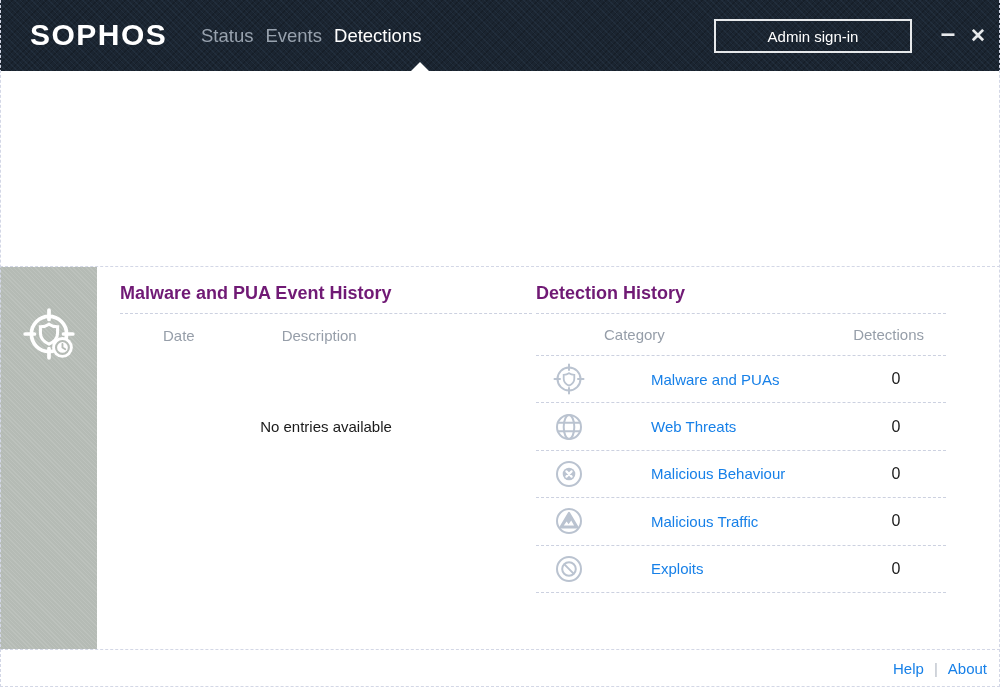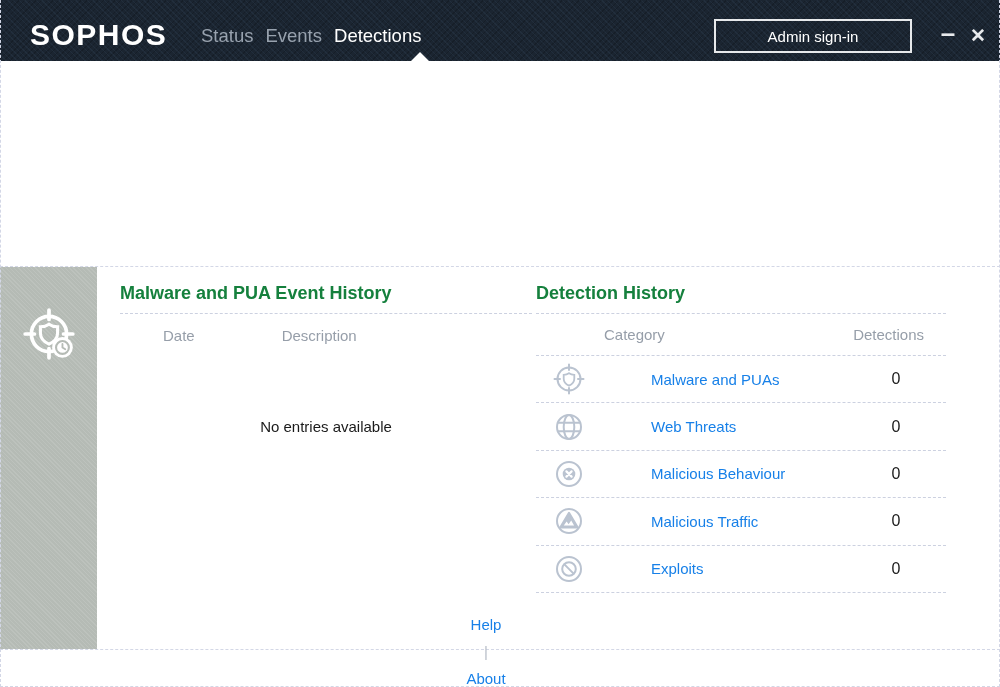--- a/index.html
+++ b/index.html
@@ -2,21 +2,21 @@
 <html><head>
 <meta charset="utf-8">
 <style>
   * { margin:0; padding:0; box-sizing:border-box; }
   html,body { background:#e8e8e8; }
   body { font-family:"Liberation Sans", sans-serif; }
   #app { position:relative; width:1000px; height:687px; background:#ffffff; overflow:hidden; }
   .frame { position:absolute; inset:0; border-left:1px dashed #d3d7e6; border-right:1px dashed #d3d7e6; border-bottom:1px dashed #d3d7e6; pointer-events:none; z-index:50; }
 
   
-  .navbar { position:absolute; top:0; left:0; width:100%; height:61px;
+  .navbar { position:absolute; top:0; left:0; width:100%; height:71px;
     background-color:#1b2531;
     background-image:
       repeating-linear-gradient(45deg, rgba(110,150,190,0.08) 0 1px, transparent 1px 4px),
       repeating-linear-gradient(-45deg, rgba(0,0,0,0.18) 0 1px, transparent 1px 4px);
   }
   .logo { position:absolute; left:30px; top:18px; font-size:30px; font-weight:bold; color:#ffffff; letter-spacing:1.5px; }
   .nav-items { position:absolute; left:201px; top:0; height:71px; display:flex; align-items:center; gap:12px; }
   .nav-item { font-size:18.5px; color:#98a2ae; cursor:pointer; }
   .nav-item.active { color:#ffffff; }
   .nav-caret { position:absolute; left:411px; bottom:0; width:0; height:0;
@@ -41,36 +41,36 @@
 
   
   .panel2 { position:absolute; top:266px; left:0; width:100%; height:384px; background:#fff;
     border-top:1px dashed #d3d7e6; border-bottom:1px dashed #d3d7e6; }
   .sidebar-gray { position:absolute; left:0; top:0; width:97px; height:100%; background:#b5bbb5;
     background-image:repeating-linear-gradient(45deg, rgba(255,255,255,0.10) 0 1px, transparent 1px 3px);
     display:flex; justify-content:center; }
   .sidebar-gray svg { margin-top:38px; }
   .col-left  { position:absolute; left:120px; top:0; width:412px; height:100%; }
   .col-right { position:absolute; left:536px; top:0; width:410px; height:100%; }
-  .section-title { height:47px; padding-top:16px; font-size:18px; font-weight:bold; color:#15803d; border-bottom:1px dashed #ccd1e0; }
+  .section-title { height:47px; padding-top:16px; font-size:18px; font-weight:bold; color:#701a75; border-bottom:1px dashed #ccd1e0; }
   .head-row { display:flex; align-items:center; height:42px; color:#969ea9; font-size:15px; }
   .col-right .head-row { border-bottom:1px dashed #ccd1e0;align-items:center; }
   .head-date { margin-left:43px; }
   .head-desc { margin-left:87px; }
   .head-category { margin-left:68px; }
   .head-detections { margin-left:auto; margin-right:22px; }
   .empty-msg { margin-top:62px; text-align:center; font-size:15px; color:#1a1a1a; }
   .det-row { display:flex; align-items:center; height:47.4px; border-bottom:1px dashed #ccd1e0;gap:42px; }
   .det-icon { margin-left:15px; width:36px; height:36px; flex:0 0 36px; }
   .det-link { margin-left:22px; color:#1780e8; font-size:15px; text-decoration:none; cursor:pointer; }
   .det-count { margin-left:auto; width:60px; margin-right:20px; text-align:center; font-size:16px; color:#1a1a1a; }
 
   
   .footer { position:absolute; bottom:0; left:0; width:100%; height:37px; background:#fff;
-    display:flex; align-items:center; justify-content:flex-end; padding-right:28px; gap:10px; font-size:15px;flex-direction:column; }
+    display:flex; align-items:center; justify-content:flex-end; padding-right:13px; gap:10px; font-size:15px; }
   .footer-link { color:#1780e8; text-decoration:none; cursor:pointer; }
   .footer-sep { color:#b7bdc7; }
 </style>
 </head>
 <body>
 
 <div id="app">
   <div class="frame"></div>
 
   <div class="navbar">

